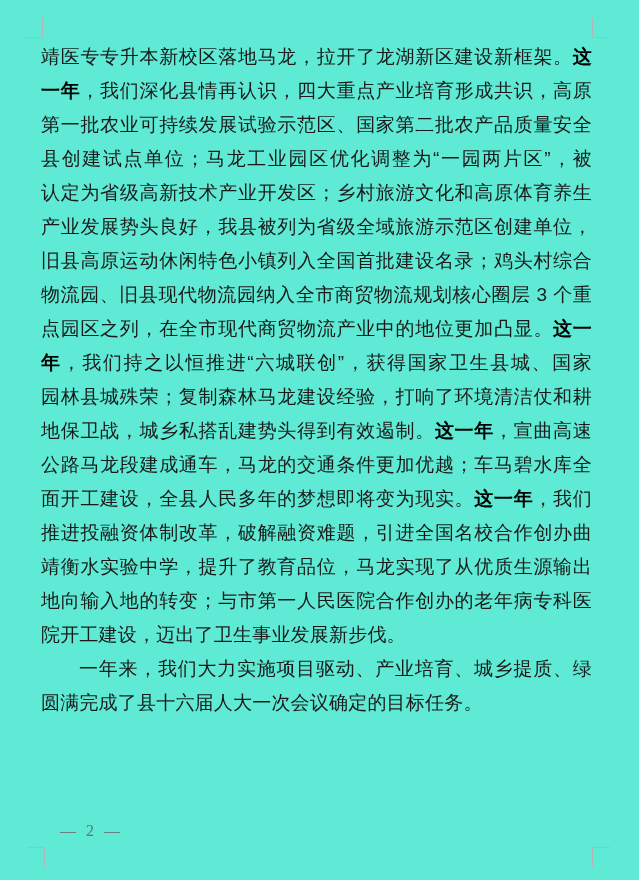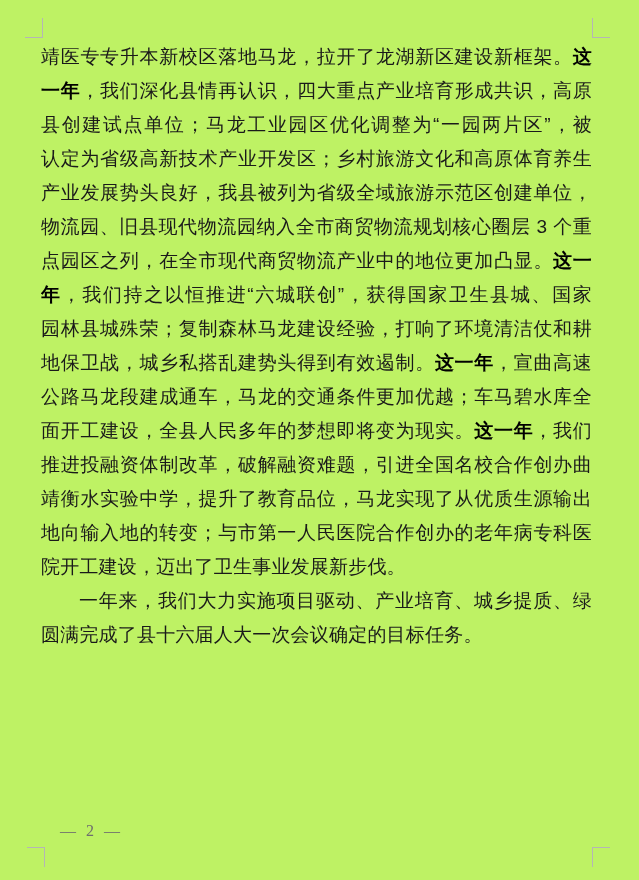--- a/index.html
+++ b/index.html
@@ -5,21 +5,21 @@
   * { margin: 0; padding: 0; box-sizing: border-box; }
   html, body { background: #ffffff; }
   body {
     width: 639px; height: 880px;
     font-family: "Liberation Sans", "DejaVu Sans", sans-serif;
     overflow: hidden;
   }
   .page {
     position: relative;
     width: 639px; height: 880px;
-    background: #bef264;
+    background: #5eead4;
   }
   
   .corner-mark {
     position: absolute;
     width: 18px; height: 20px;
   }
   .corner-mark.tl { left: 25px;  top: 18px;  border-right: 1px solid #b5b5b5; border-bottom: 1px solid #b5b5b5; }
   .corner-mark.tr { left: 592px; top: 18px;  border-left: 1px solid #b5b5b5;  border-bottom: 1px solid #b5b5b5; }
   .corner-mark.bl { left: 27px;  top: 847px; border-right: 1px solid #b5b5b5; border-top: 1px solid #b5b5b5; }
   .corner-mark.br { left: 592px; top: 847px; border-left: 1px solid #b5b5b5;  border-top: 1px solid #b5b5b5; }
@@ -66,23 +66,25 @@
 <div class="page">
 
   <div class="corner-mark tl"></div>
   <div class="corner-mark tr"></div>
   <div class="corner-mark bl"></div>
   <div class="corner-mark br"></div>
 
   <div class="doc-body" id="doc-body">
       <div class="line"><span>靖医专专升本新校区落地马龙，拉开了龙湖新区建设新框架。</span><span class="bold">这</span></div>
       <div class="line"><span class="bold">一年</span><span>，我们深化县情再认识，四大重点产业培育形成共识，高原</span></div>
+      <div class="line"><span>第一批农业可持续发展试验示范区、国家第二批农产品质量安全</span></div>
       <div class="line"><span>县创建试点单位；马龙工业园区优化调整为“一园两片区”，被</span></div>
       <div class="line"><span>认定为省级高新技术产业开发区；乡村旅游文化和高原体育养生</span></div>
       <div class="line"><span>产业发展势头良好，我县被列为省级全域旅游示范区创建单位，</span></div>
+      <div class="line"><span>旧县高原运动休闲特色小镇列入全国首批建设名录；鸡头村综合</span></div>
       <div class="line"><span>物流园、旧县现代物流园纳入全市商贸物流规划核心圈层 3 个重</span></div>
       <div class="line"><span>点园区之列，在全市现代商贸物流产业中的地位更加凸显。</span><span class="bold">这一</span></div>
       <div class="line"><span class="bold">年</span><span>，我们持之以恒推进“六城联创”，获得国家卫生县城、国家</span></div>
       <div class="line"><span>园林县城殊荣；复制森林马龙建设经验，打响了环境清洁仗和耕</span></div>
       <div class="line"><span>地保卫战，城乡私搭乱建势头得到有效遏制。</span><span class="bold">这一年</span><span>，宣曲高速</span></div>
       <div class="line"><span>公路马龙段建成通车，马龙的交通条件更加优越；车马碧水库全</span></div>
       <div class="line"><span>面开工建设，全县人民多年的梦想即将变为现实。</span><span class="bold">这一年</span><span>，我们</span></div>
       <div class="line"><span>推进投融资体制改革，破解融资难题，引进全国名校合作创办曲</span></div>
       <div class="line"><span>靖衡水实验中学，提升了教育品位，马龙实现了从优质生源输出</span></div>
       <div class="line"><span>地向输入地的转变；与市第一人民医院合作创办的老年病专科医</span></div>

